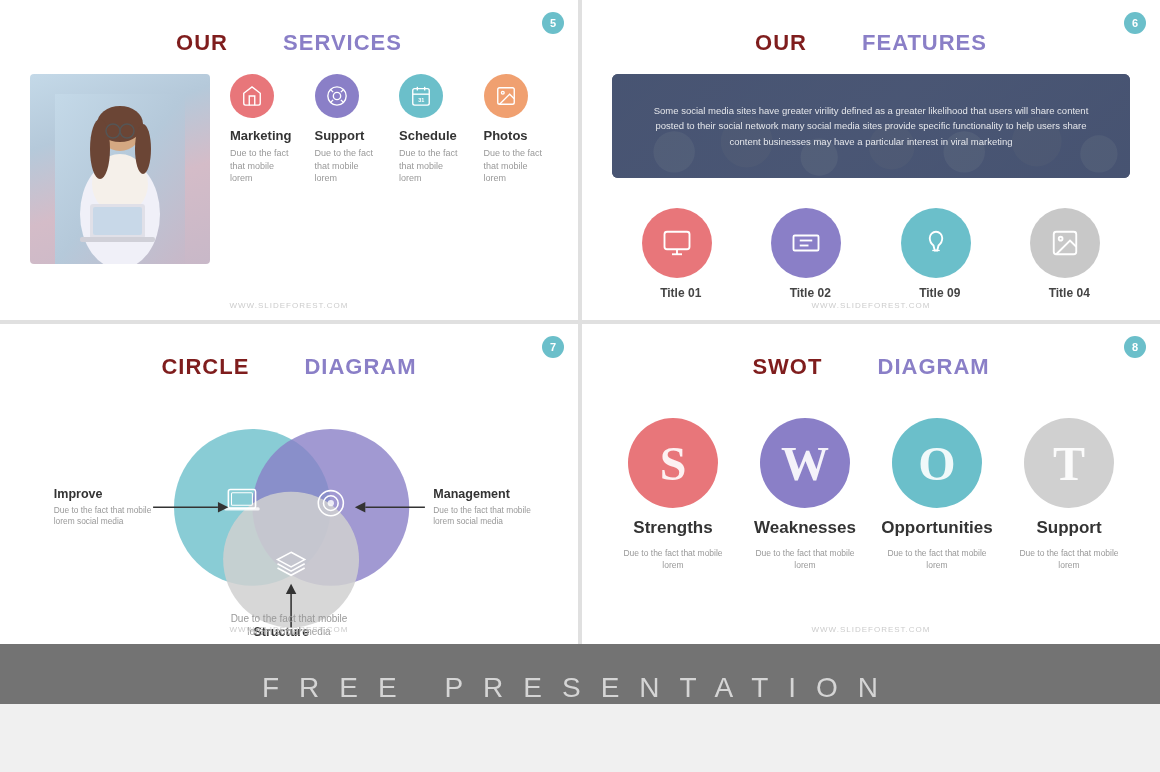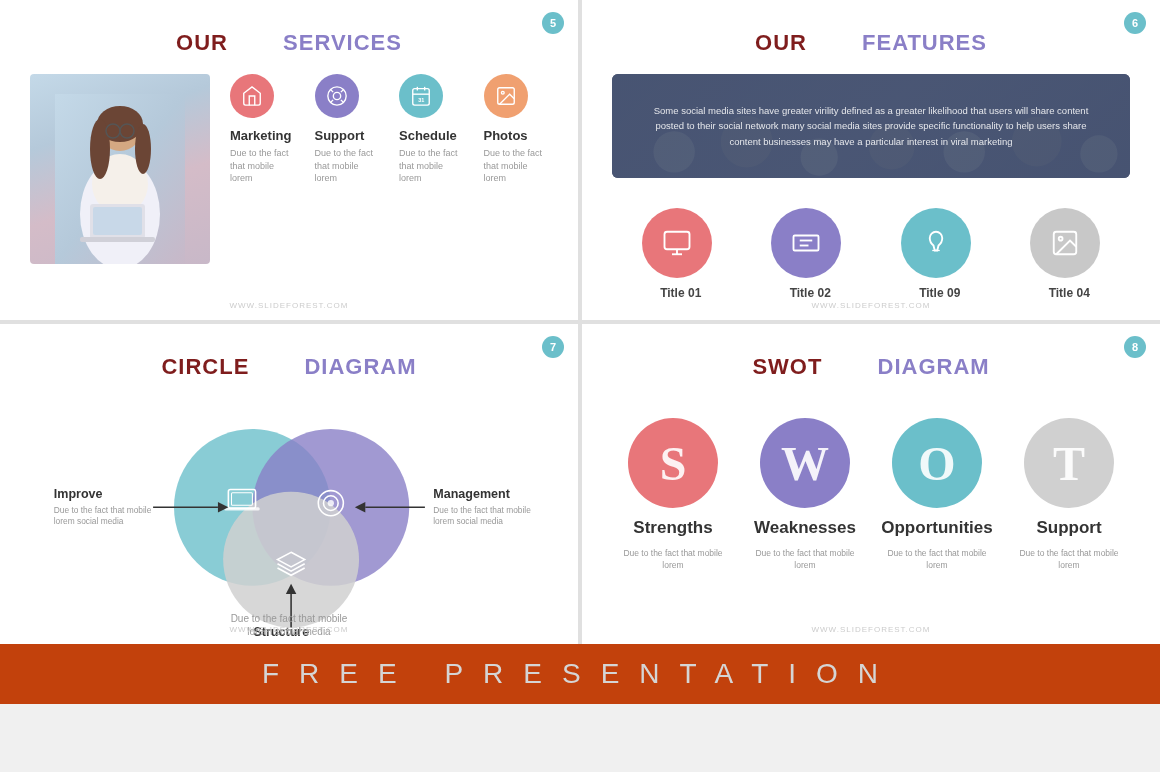--- a/index.html
+++ b/index.html
@@ -255,25 +255,25 @@
 
     .swot-desc {
       font-size: 8.5px;
       color: #999;
       text-align: center;
       line-height: 1.4;
     }
 
     
     .footer-banner {
-      background: #c2410c;
+      background: #737373;
       width: 100%;
       height: 60px;
       display: flex;
-      align-items: center;
+      align-items: flex-end;
       justify-content: center;
     }
 
     .footer-text {
       font-size: 28px;
       letter-spacing: 20px;
       color: #d5d5d5;
       font-weight: 300;
       text-transform: uppercase;
     }

